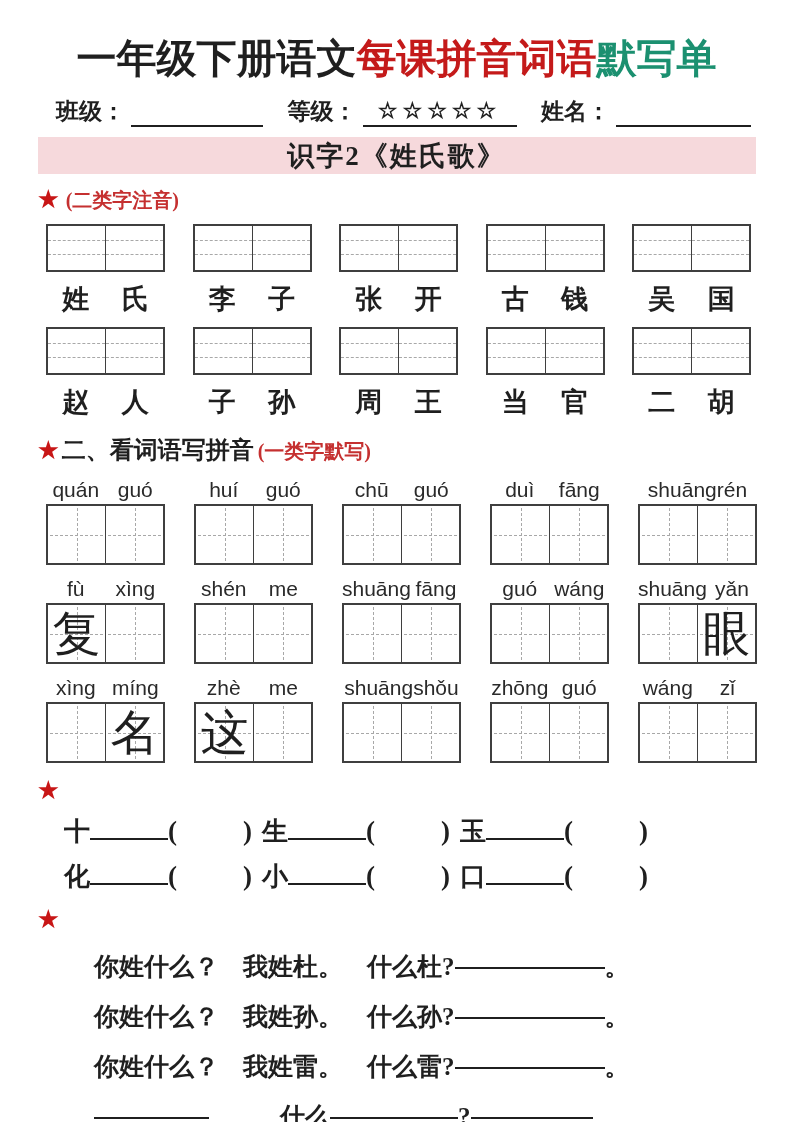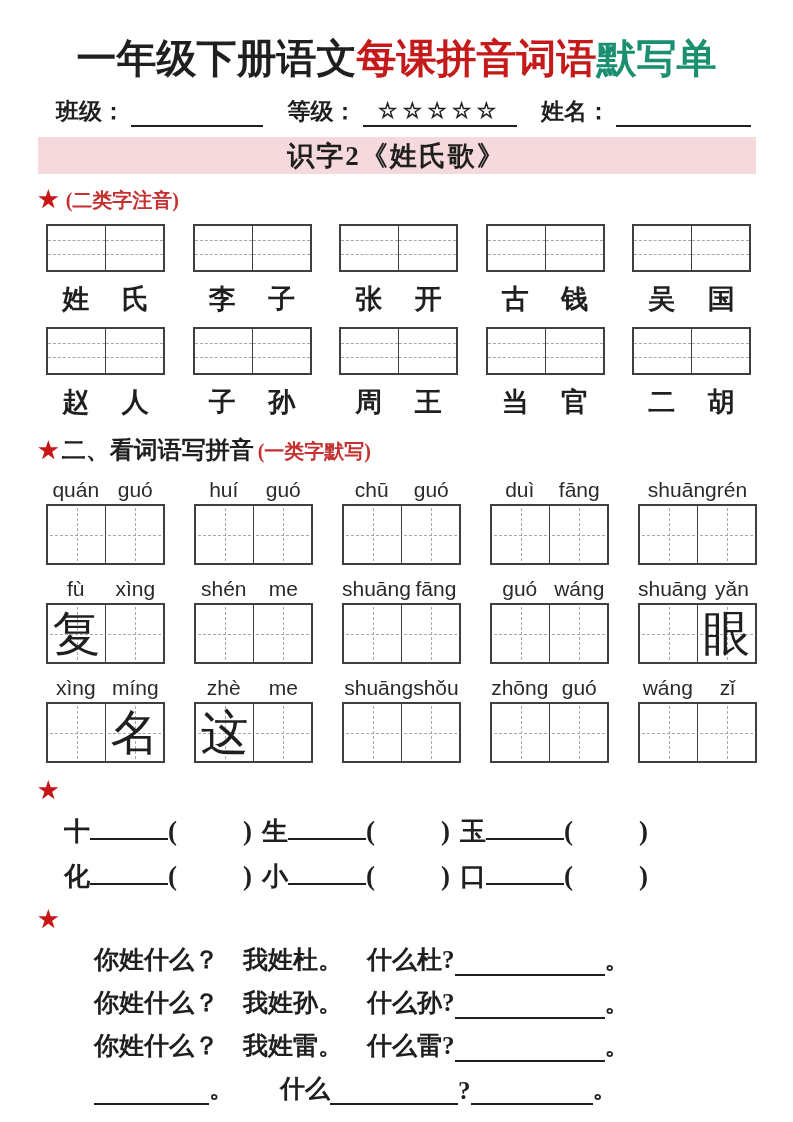--- a/index.html
+++ b/index.html
@@ -60,21 +60,21 @@
 
   
   .s3-line{display:flex;align-items:baseline;margin:10px 0 0 64px;font-size:26px;font-weight:600;}
   .s3-item{display:flex;align-items:baseline;margin-right:10px;}
   .blank{display:inline-block;border-bottom:2px solid var(--ink);height:3px;}
   .s3-blank{width:78px;}
   .paren{font-size:27px;}
   .paren-space{display:inline-block;width:66px;}
 
   
-  .s4-line{display:flex;align-items:flex-end;margin:10px 0 0 94px;font-size:25px;font-weight:600;white-space:nowrap;}
+  .s4-line{display:flex;align-items:center;margin:17px 0 0 94px;font-size:25px;font-weight:600;white-space:nowrap;}
 </style>
 </head>
 <body>
 
 <div class="page">
 
   <div class="title">
     <span class="t-black">一年级下册语文</span><span class="t-red">每课拼音词语</span><span class="t-teal">默写单</span>
   </div>
 

